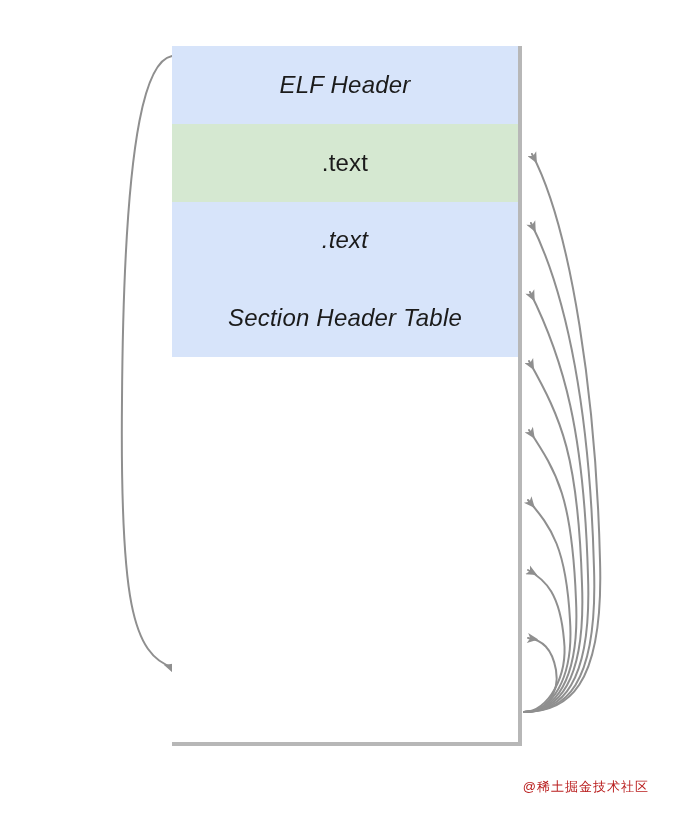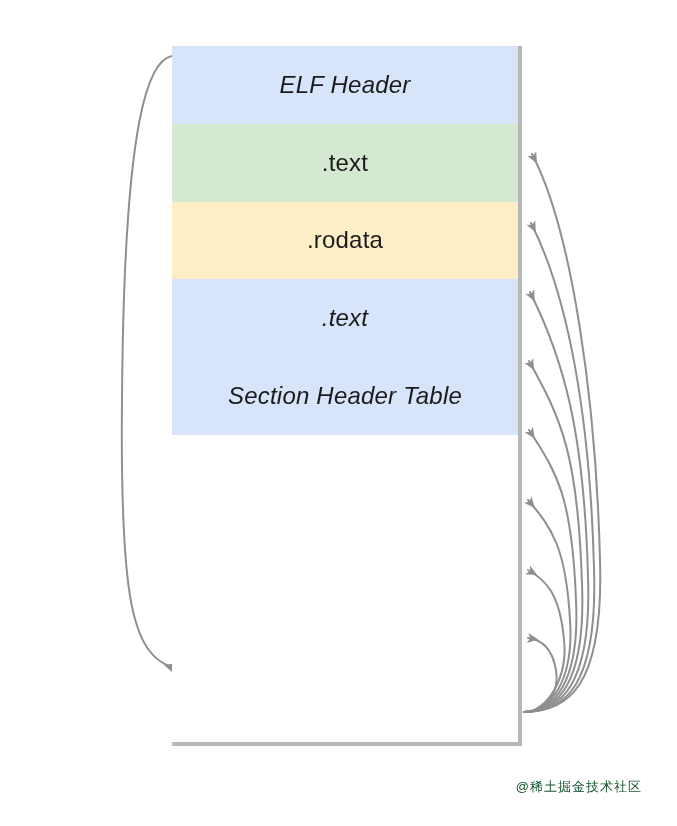--- a/index.html
+++ b/index.html
@@ -62,24 +62,24 @@
     white-space: nowrap;
   }
 
   .c-blue   { background: #d7e4fa; font-style: italic; }
   .c-green  { background: #d5e8d1; }
   .c-yellow { background: #fdeec6; }
 
   
   #watermark {
     position: absolute;
-    right: 35px;
+    right: 28px;
     bottom: 30px;
     font-size: 13px;
-    color: #14532d;
+    color: #b91c1c;
     letter-spacing: 1px;
     user-select: none;
     white-space: nowrap;
     z-index: 3;
   }
 </style>
 </head>
 <body>
 
 <div id="canvas">
@@ -111,23 +111,20 @@
   </svg>
 
   <div id="elf-box">
 
     <div class="section-row c-blue">
       <span>ELF Header</span>
     </div>
     <div class="section-row c-green">
       <span>.text</span>
     </div>
-    <div class="section-row c-yellow">
-      <span>.rodata</span>
-    </div>
     <div class="section-row c-blue">
       <span>.text</span>
     </div>
     <div class="section-row c-blue">
       <span>Section Header Table</span>
     </div>
 
   </div>
 
   <div id="watermark">@稀土掘金技术社区</div>

